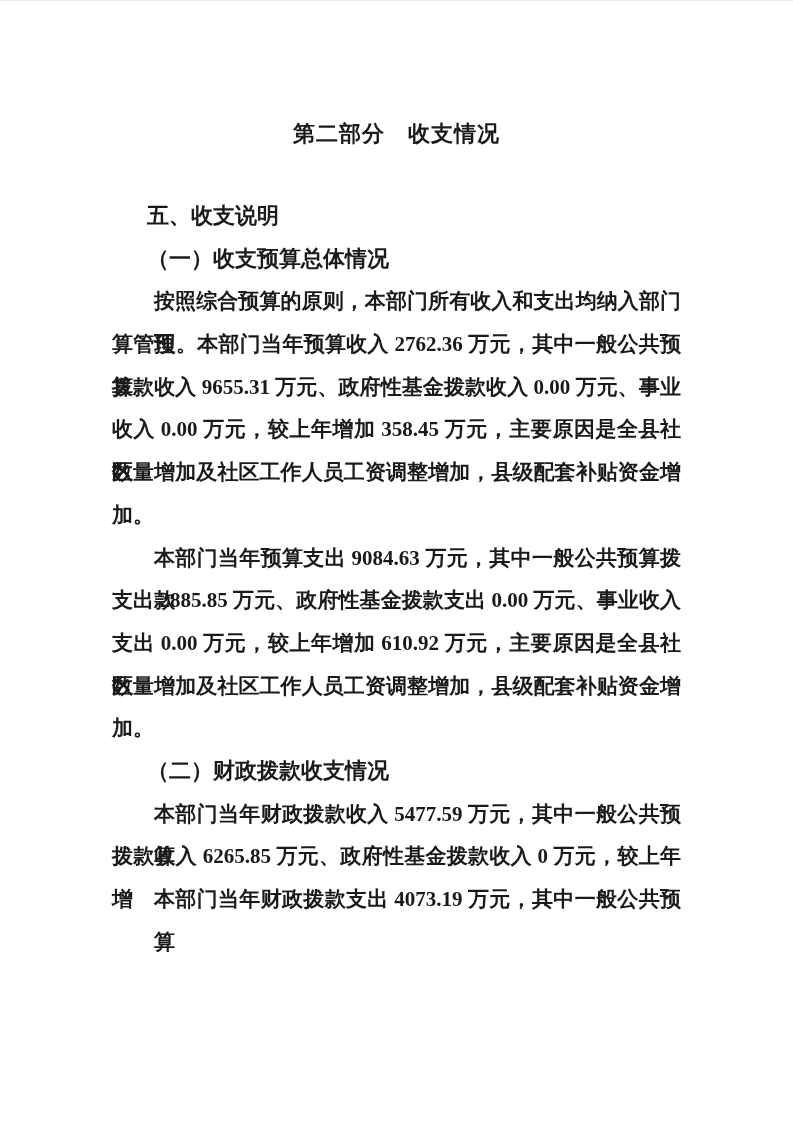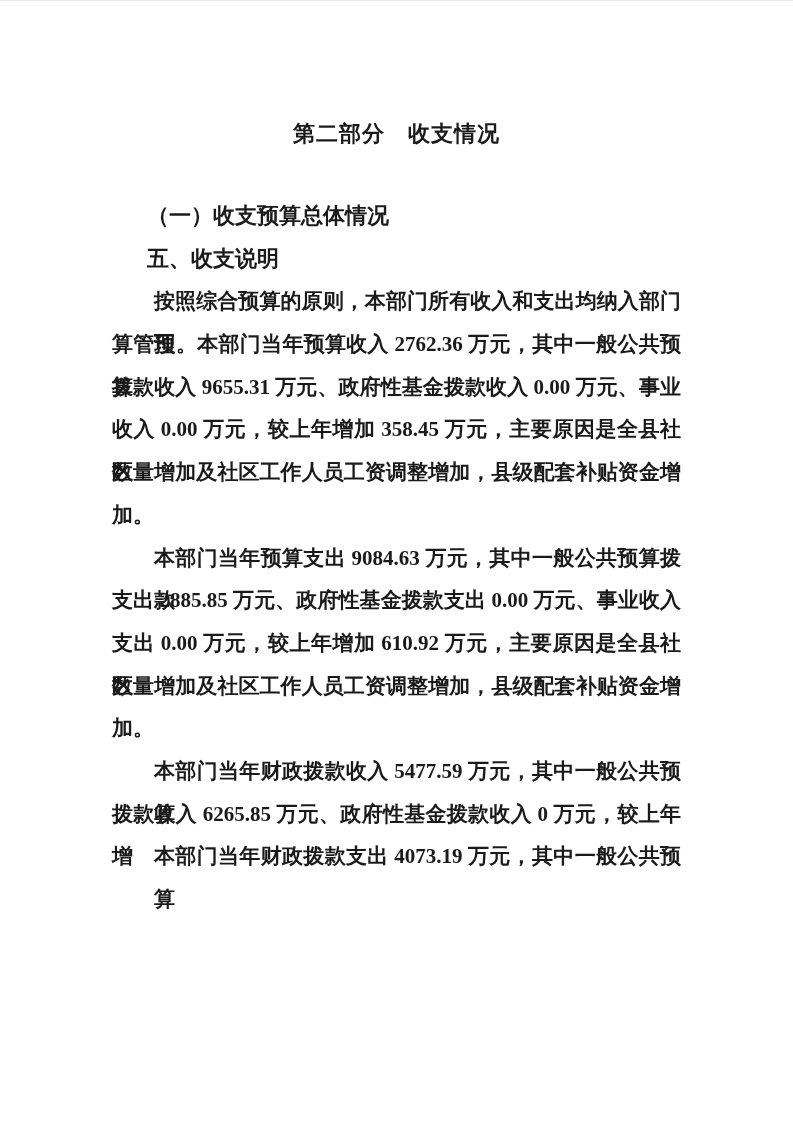--- a/index.html
+++ b/index.html
@@ -54,41 +54,42 @@
 </style>
 </head>
 <body>
 
 <div class="page">
 
   <h1 class="part-title">第二部分　收支情况</h1>
 
   <div class="content">
 
+    <div class="line heading">五、收支说明</div>
+
     <div class="line heading">（一）收支预算总体情况</div>
-
-    <div class="line heading">五、收支说明</div>
 
     <div>
       <div class="line just indent">按照综合预算的原则，本部门所有收入和支出均纳入部门预</div>
       <div class="line just">算管理。本部门当年预算收入 2762.36 万元，其中一般公共预算</div>
       <div class="line just">拨款收入 9655.31 万元、政府性基金拨款收入 0.00 万元、事业</div>
       <div class="line just">收入 0.00 万元，较上年增加 358.45 万元，主要原因是全县社区</div>
       <div class="line just">数量增加及社区工作人员工资调整增加，县级配套补贴资金增</div>
       <div class="line">加。</div>
     </div>
 
     <div>
       <div class="line just indent">本部门当年预算支出 9084.63 万元，其中一般公共预算拨款</div>
       <div class="line just">支出 2885.85 万元、政府性基金拨款支出 0.00 万元、事业收入</div>
       <div class="line just">支出 0.00 万元，较上年增加 610.92 万元，主要原因是全县社区</div>
       <div class="line just">数量增加及社区工作人员工资调整增加，县级配套补贴资金增</div>
       <div class="line">加。</div>
     </div>
 
+    <div class="line heading">（二）财政拨款收支情况</div>
 
     <div>
       <div class="line just indent">本部门当年财政拨款收入 5477.59 万元，其中一般公共预算</div>
       <div class="line just">拨款收入 6265.85 万元、政府性基金拨款收入 0 万元，较上年增</div>
     </div>
 
     <div>
       <div class="line just indent">本部门当年财政拨款支出 4073.19 万元，其中一般公共预算</div>
     </div>
 

